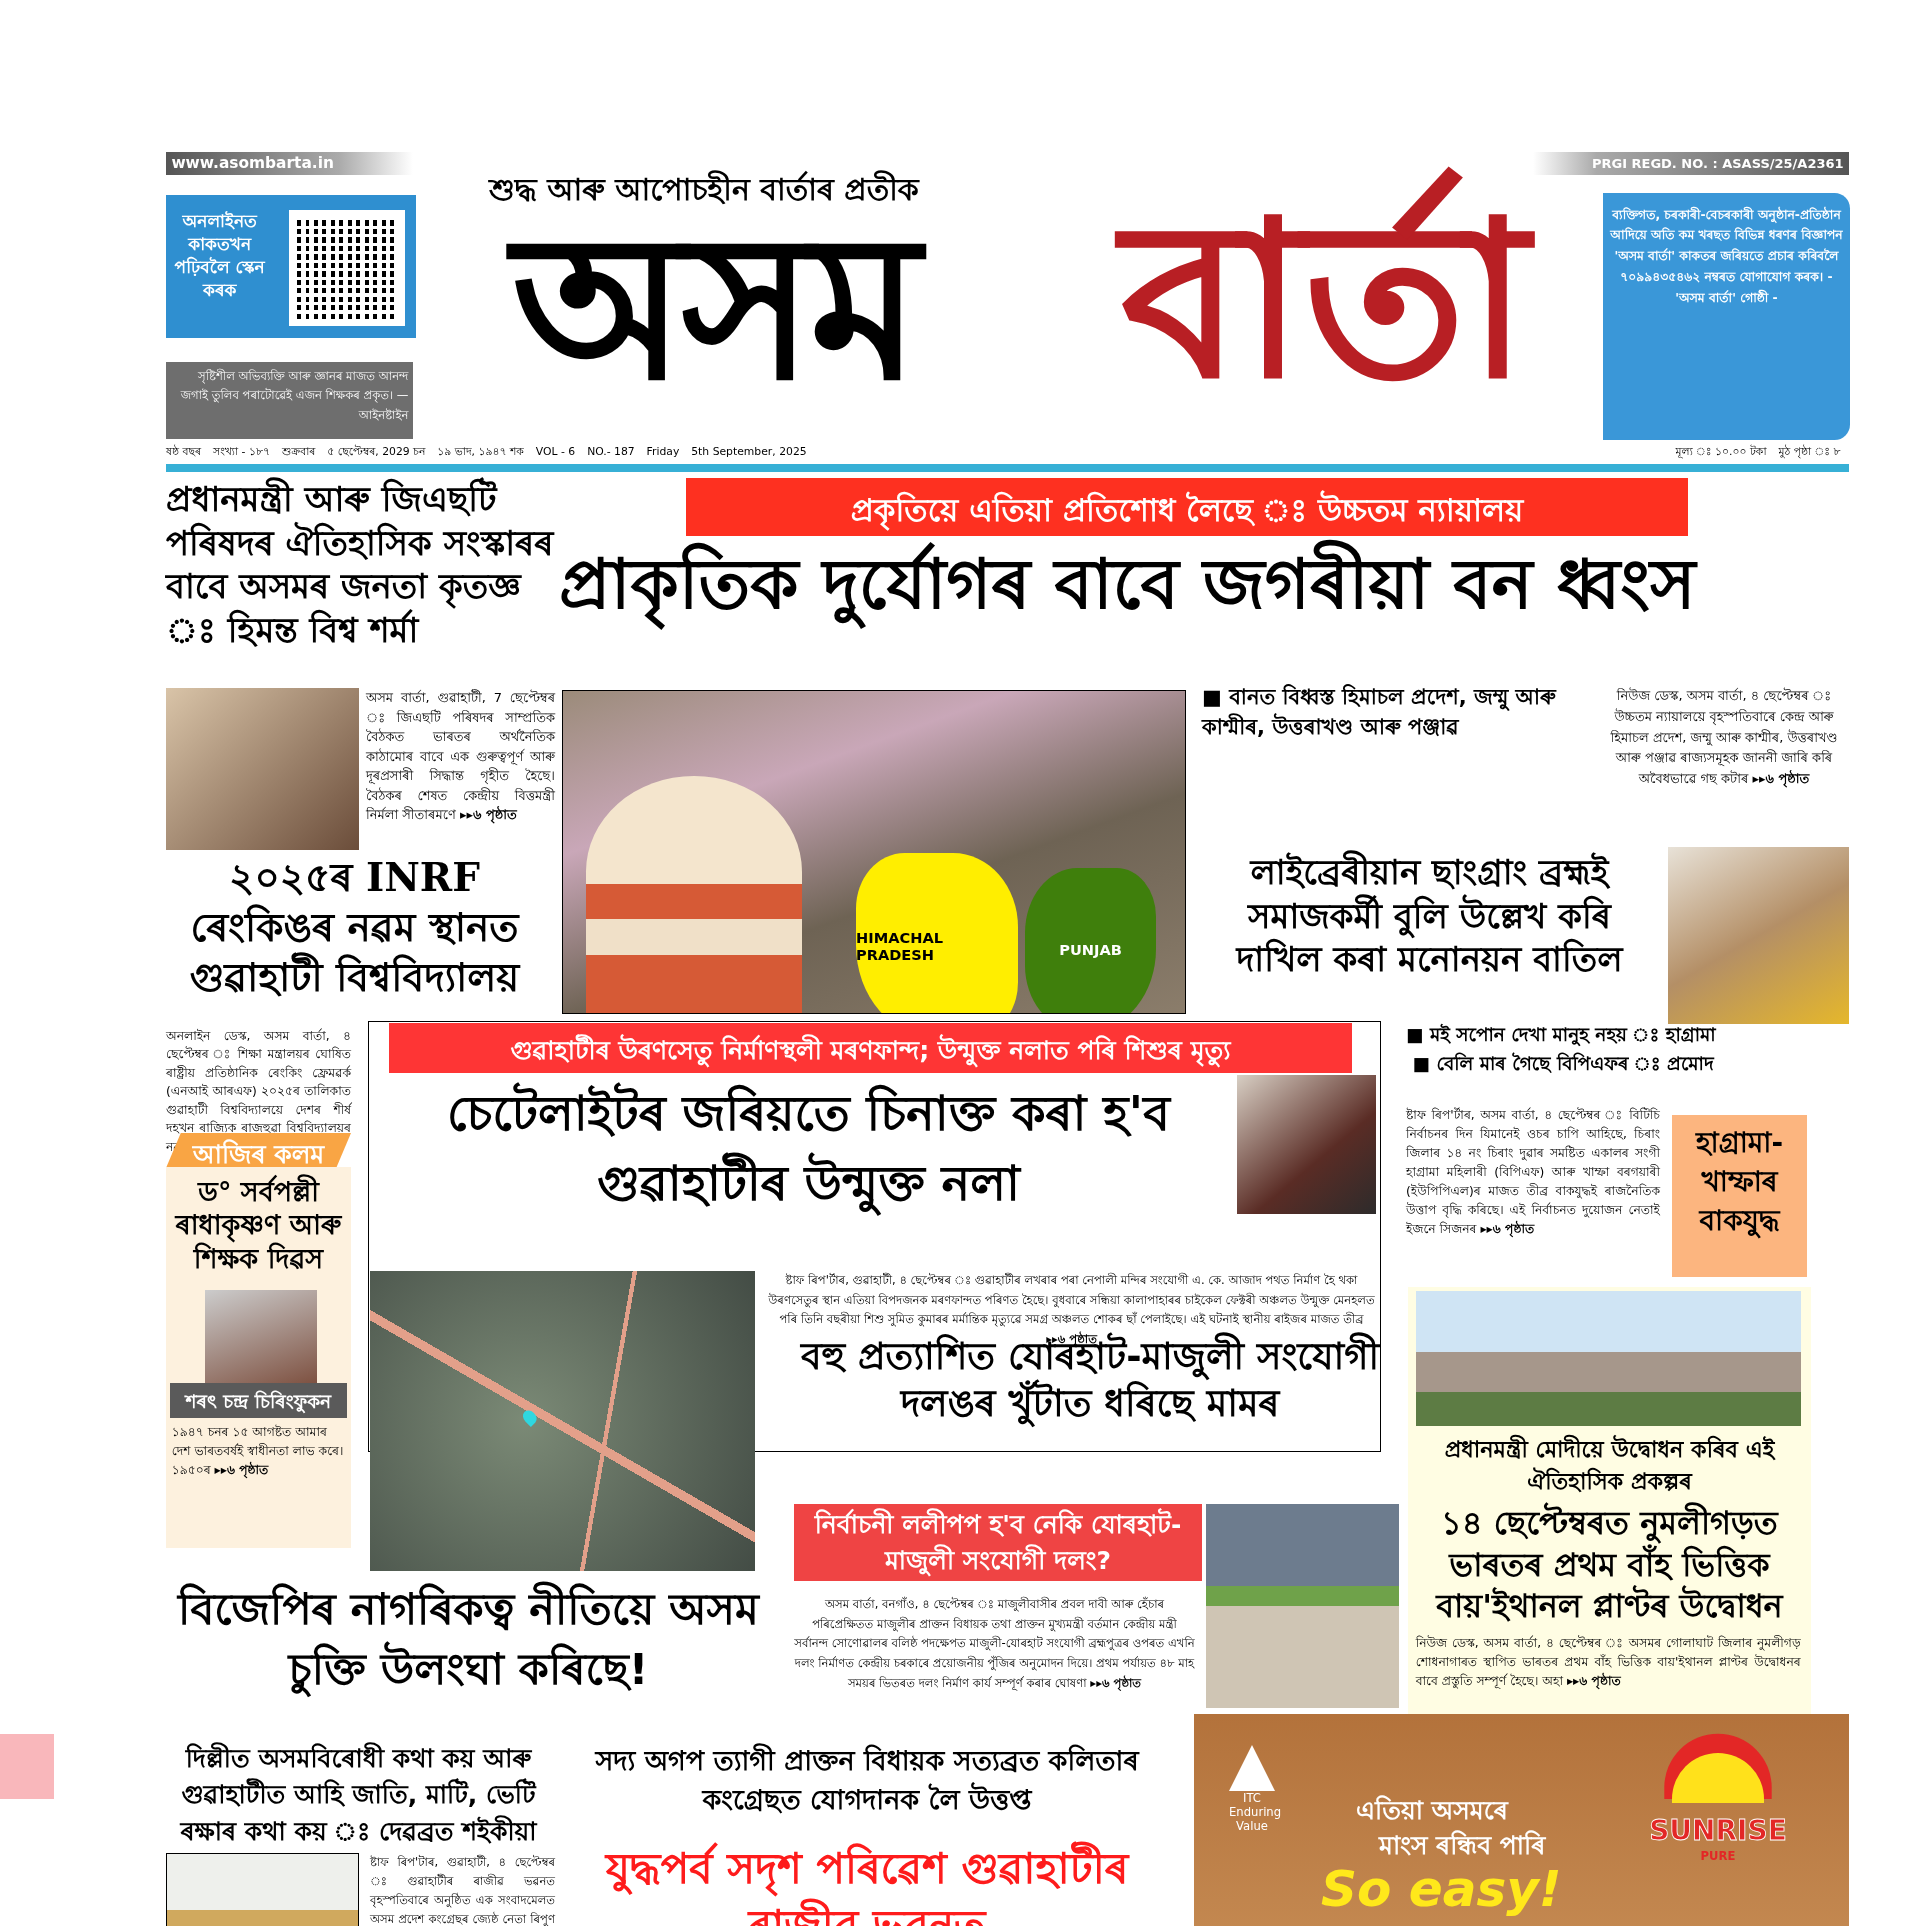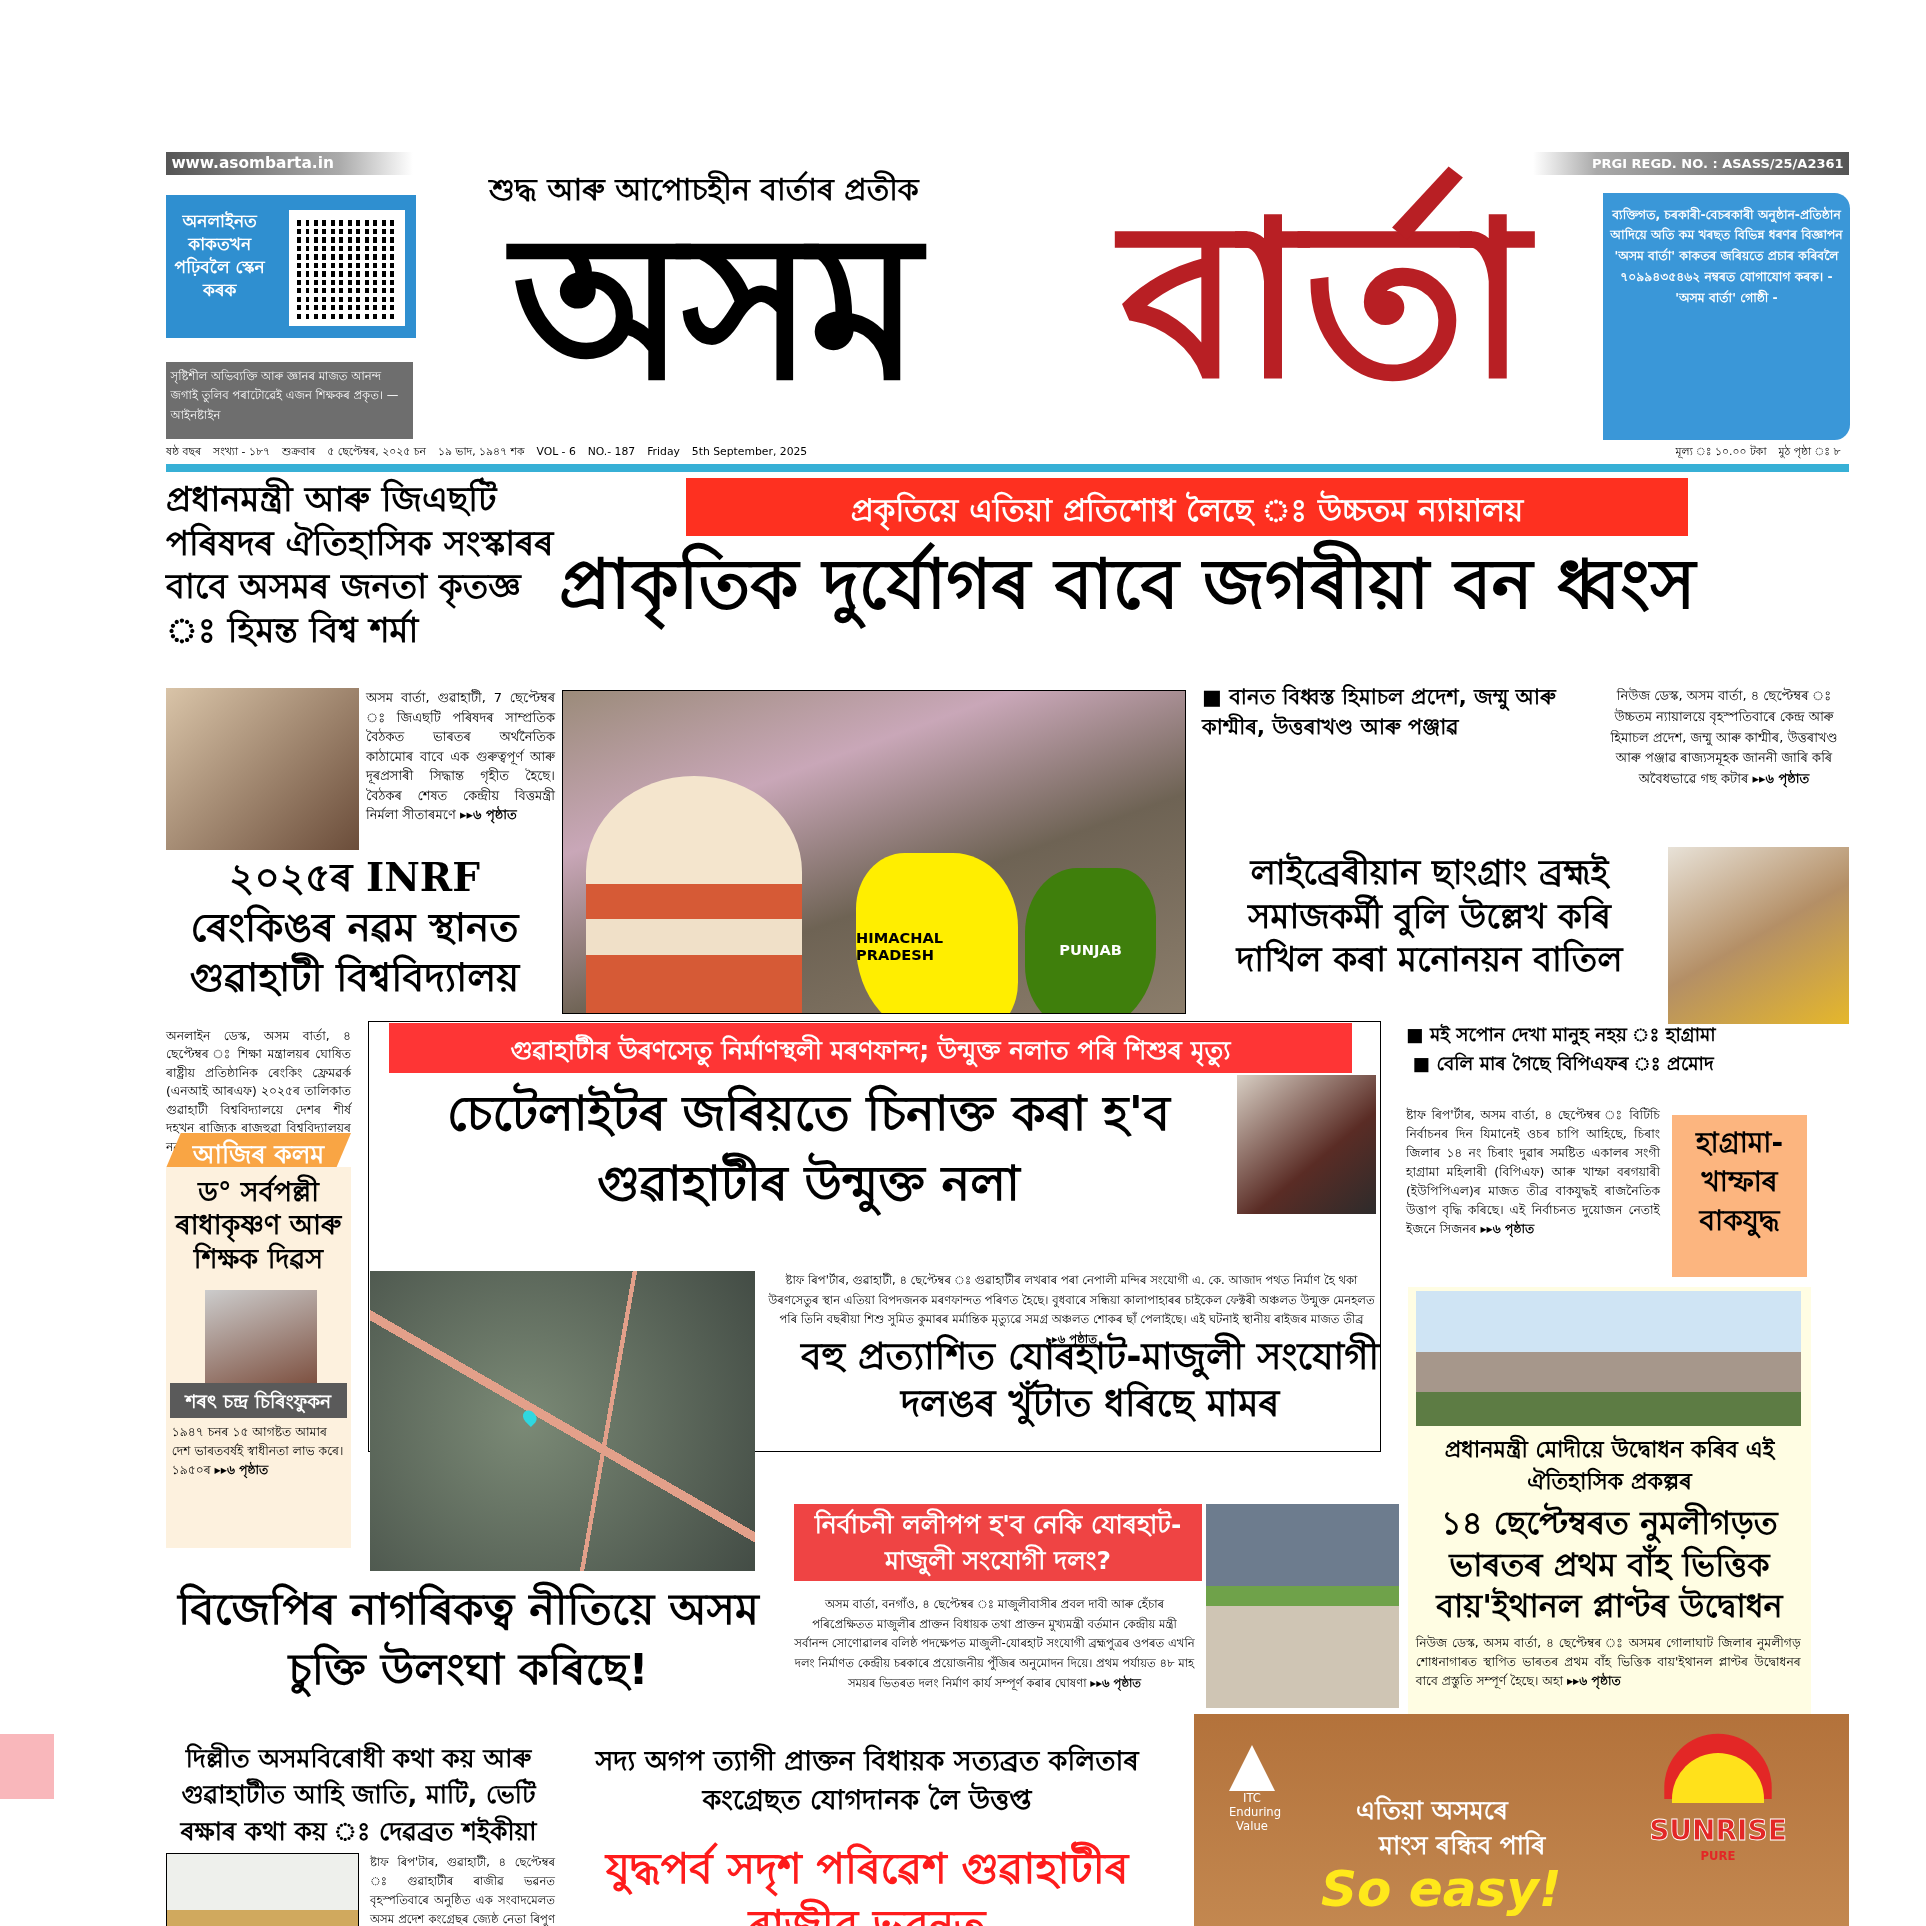--- a/index.html
+++ b/index.html
@@ -15,21 +15,21 @@
   
   #url-tag { left: 166px; top: 152px; width: 247px; height: 23px; background: linear-gradient(90deg,#555,#aaa 70%,#fff); color:#fff; font-size: 15.4px; font-weight: bold; padding: 2.3px 5.4px; }
   #prgi-tag { left: 1533px; top: 152px; width: 316px; height: 23px; background: linear-gradient(90deg,#fff,#aaa 20%,#555); color:#fff; font-size: 13px; font-weight: bold; padding: 3.9px 5.4px; text-align:right; }
   #tagline { left: 489px; top: 166px; width: 655px; font-size: 30px; font-weight: bold; }
   #qr-box { left: 166px; top: 195px; width: 250px; height: 143px; background: #2f8fd0; }
   #qr-text { left: 7.7px; top: 15.4px; width: 92px; color:#fff; font-size: 17px; font-weight: bold; line-height: 1.35; text-align:center; }
   #qr-code { left: 123px; top: 15.4px; width: 116px; height: 116px; background: #fff; padding: 7.7px; }
   #qr-code .qr { width: 100%; height: 100%; background:
      repeating-linear-gradient(0deg,#000 0 5.4px,#fff 5.4px 8.5px),
      repeating-linear-gradient(90deg,#000 0 3.9px,#fff 3.9px 8.5px); background-blend-mode: lighten; }
-  #quote-box { left: 166px; top: 362px; width: 247px; height: 77px; background: #6e6e6e; color:#fff; font-size: 11.6px; line-height: 1.7; text-align:left; padding: 4.6px; }
+  #quote-box { left: 166px; top: 362px; width: 247px; height: 77px; background: #6e6e6e; color:#fff; font-size: 11.6px; line-height: 1.7; text-align:right; padding: 4.6px; }
   #logo { left: 512px; top: 193px; width: 1002px; height: 239px; }
   #logo-black { left: 0; top: 15.4px; font-size: 200px; font-weight: bold; line-height: 1; color:#000; letter-spacing: -3.9px; }
   #logo-red { left: 609px; top: 0; font-size: 216px; font-weight: bold; line-height: 1; color:#b81f24; }
   #ad-box { left: 1603px; top: 193px; width: 247px; height: 247px; background: #3a97d8; border-radius: 0 15.4px 15.4px 0; color:#fff; font-size: 12.3px; line-height: 1.7; text-align:center; padding: 11.6px 6.2px; font-weight: bold; }
 
   #infoline { left: 166px; top: 443px; width: 1683px; height: 19px; font-size: 10.8px; display:flex; justify-content: space-between; }
   #infoline .grp span { margin-right: 8.5px; }
   #blue-rule { left: 166px; top: 464px; width: 1683px; height: 7.7px; background: #37b0d6; }
 
   
@@ -128,21 +128,21 @@
   <div class="abs" id="logo-black">অসম</div>
   <div class="abs" id="logo-red">বাৰ্তা</div>
 </div>
 <div class="abs" id="ad-box">ব্যক্তিগত, চৰকাৰী-বেচৰকাৰী অনুষ্ঠান-প্ৰতিষ্ঠান আদিয়ে অতি কম খৰছত বিভিন্ন ধৰণৰ বিজ্ঞাপন 'অসম বাৰ্তা' কাকতৰ জৰিয়তে প্ৰচাৰ কৰিবলৈ ৭০৯৯৪৩৫৪৬২ নম্বৰত যোগাযোগ কৰক। - 'অসম বাৰ্তা' গোষ্ঠী -</div>
 
 <div class="abs" id="infoline">
   <div class="grp">
     <span>ষষ্ঠ বছৰ</span>
     <span>সংখ্যা - ১৮৭</span>
     <span>শুক্ৰবাৰ</span>
-    <span>৫ ছেপ্টেম্বৰ, ২০২৫ চন</span>
+    <span>৫ ছেপ্টেম্বৰ, 2029 চন</span>
     <span>১৯ ভাদ, ১৯৪৭ শক</span>
     <span>VOL - 6</span>
     <span>NO.- 187</span>
     <span>Friday</span>
     <span>5th September, 2025</span>
   </div>
   <div class="grp">
     <span>মূল্য ঃ ১০.০০ টকা</span>
     <span>মুঠ পৃষ্ঠা ঃ ৮</span>
   </div>

